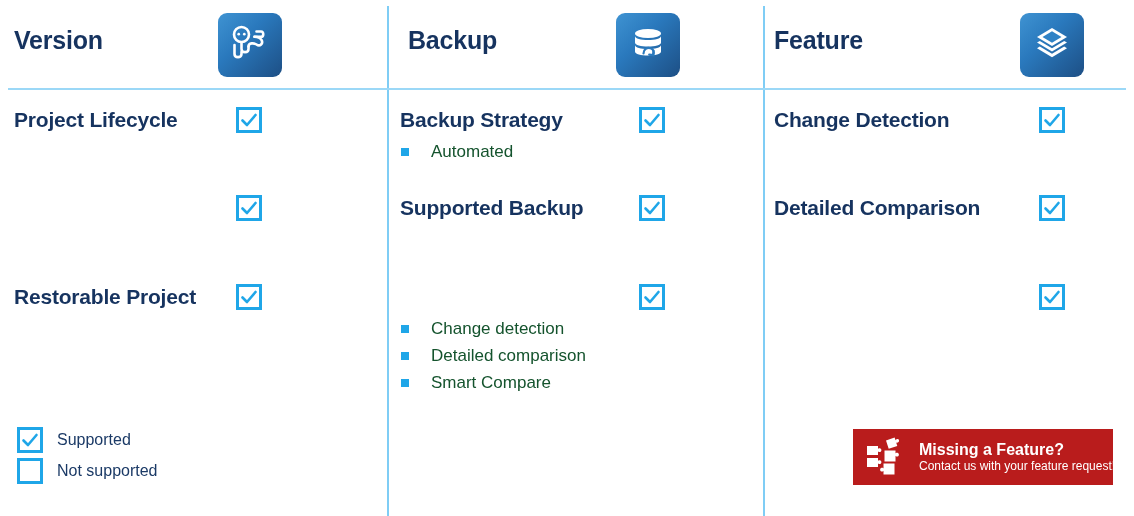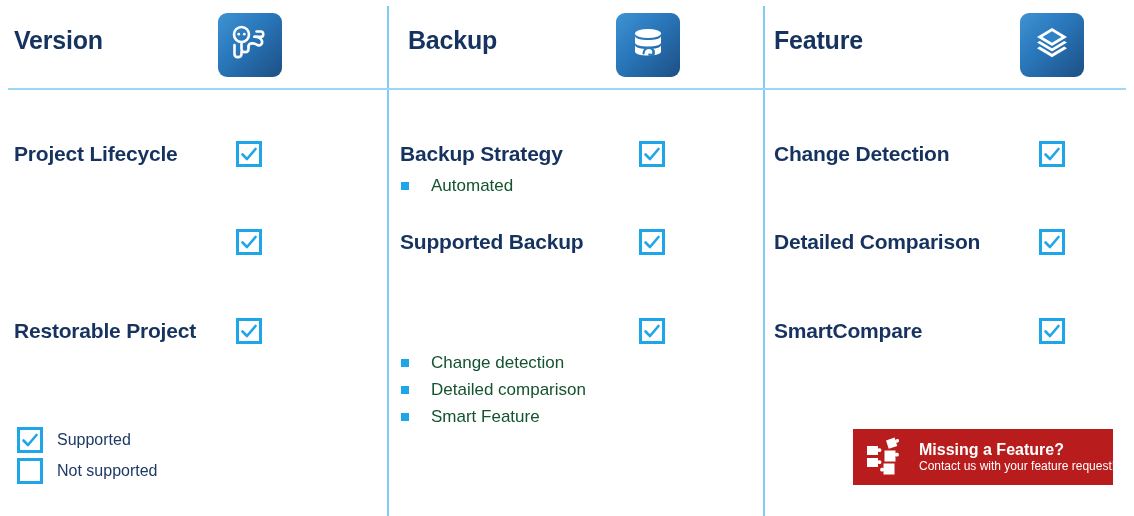--- a/index.html
+++ b/index.html
@@ -84,21 +84,20 @@
   .col.c1 .header-icon { left: 218px; }
   .col.c2 .header-icon { left: 227px; }
   .col.c3 .header-icon { left: 255px; }
   .header-icon svg { display: block; }
 
   
   .feature {
     position: absolute;
     left: 0;
     right: 0;
-    margin-top: 34px;
   }
   .feature-main {
     position: relative;
     height: 34px;
   }
   .feature-label {
     position: absolute;
     top: 0;
     font-size: 21px;
     font-weight: bold;
@@ -352,21 +351,21 @@
         <div class="subitem">
           <span class="bullet"></span>
           <span class="subitem-label">Change detection</span>
         </div>
         <div class="subitem">
           <span class="bullet"></span>
           <span class="subitem-label">Detailed comparison</span>
         </div>
         <div class="subitem">
           <span class="bullet"></span>
-          <span class="subitem-label">Smart Feature</span>
+          <span class="subitem-label">Smart Compare</span>
         </div>
       </div>
     </div>
   </div>
 
   <div class="col c3">
     <div class="col-header">
       <div class="col-title">Feature</div>
       <div class="header-icon">
         <svg width="44" height="44" viewBox="0 0 44 44">
@@ -397,21 +396,20 @@
         <div class="checkbox" style="left:274px">
           <svg width="20" height="20" viewBox="0 0 20 20">
               <path d="M3.5 10.5 L8 15 L16.5 5" fill="none" stroke="#1fa6e8" stroke-width="2.6" stroke-linecap="round" stroke-linejoin="round"></path>
             </svg>
         </div>
       </div>
     </div>
 
     <div class="feature" style="top:281px">
       <div class="feature-main">
-        <div class="feature-label">SmartCompare</div>
         <div class="checkbox" style="left:274px">
           <svg width="20" height="20" viewBox="0 0 20 20">
               <path d="M3.5 10.5 L8 15 L16.5 5" fill="none" stroke="#1fa6e8" stroke-width="2.6" stroke-linecap="round" stroke-linejoin="round"></path>
             </svg>
         </div>
       </div>
     </div>
   </div>
 
   <div class="banner">

